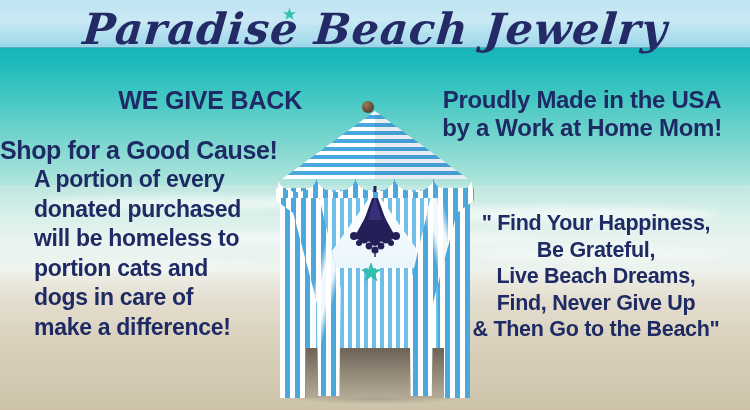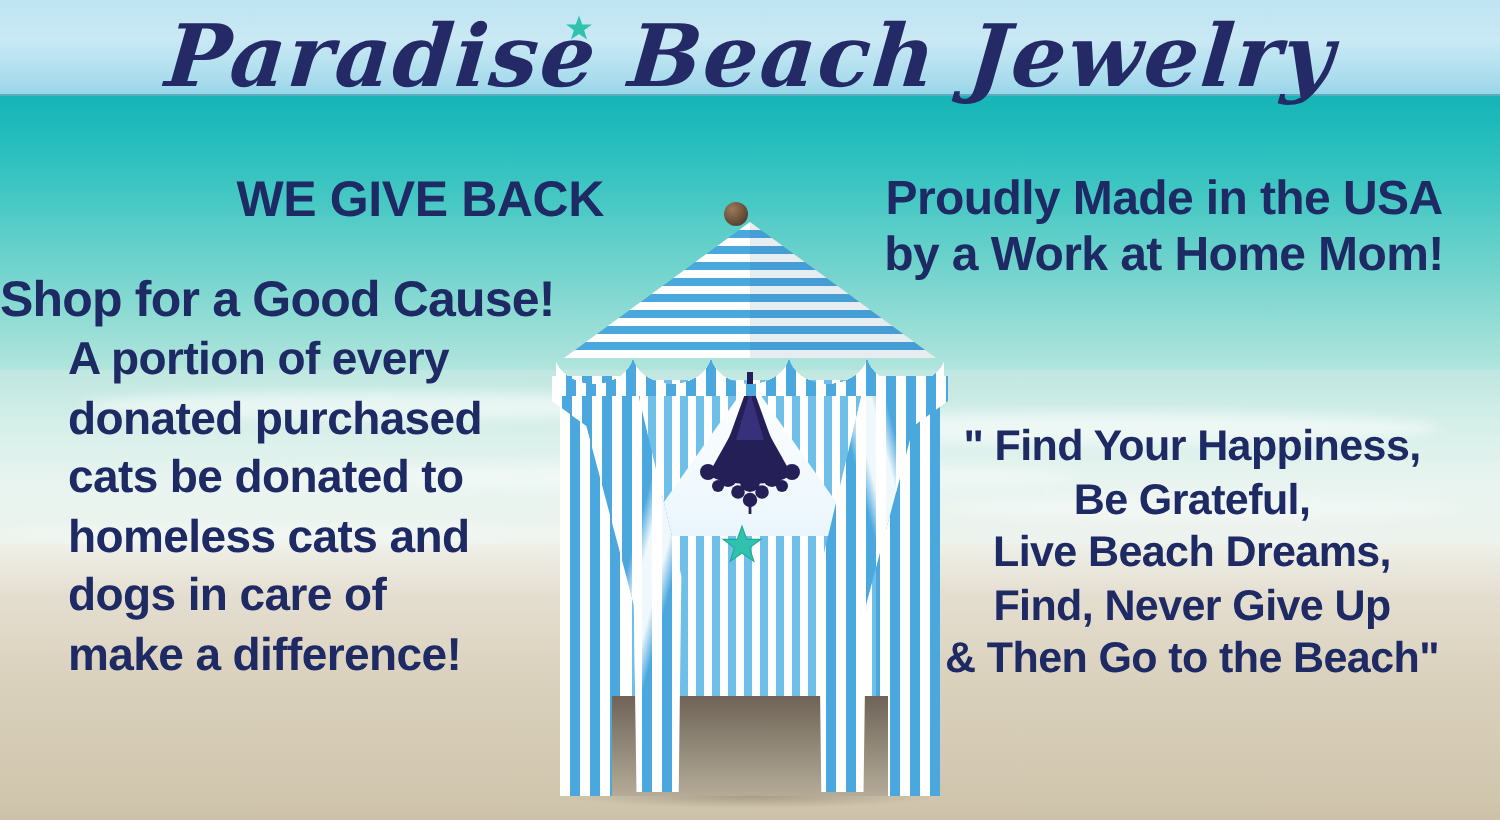--- a/index.html
+++ b/index.html
@@ -238,22 +238,22 @@
   <svg id="title-star" viewBox="0 0 24 24">
     <path d="M12 1.2 L14.6 8.4 L22.3 8.4 L16.1 13.0 L18.5 20.4 L12 15.9 L5.5 20.4 L7.9 13.0 L1.7 8.4 L9.4 8.4 Z" fill="#2fc2ad"></path>
   </svg>
 
   <div id="give-back" class="nv">WE GIVE BACK</div>
   <div id="good-cause" class="nv">Shop for a Good Cause!</div>
 
   <div id="left-para" class="nv">
     <span class="line">A portion of every</span>
     <span class="line">donated purchased</span>
-    <span class="line">cats be donated to</span>
-    <span class="line">homeless cats and</span>
+    <span class="line">will be homeless to</span>
+    <span class="line">portion cats and</span>
     <span class="line">dogs in care of</span>
     <span class="line">make a difference!</span>
   </div>
 
   <div id="usa-block" class="nv">
     <span class="line">Proudly Made in the USA</span>
     <span class="line">by a Work at Home Mom!</span>
   </div>
 
   <div id="quote-block" class="nv">

